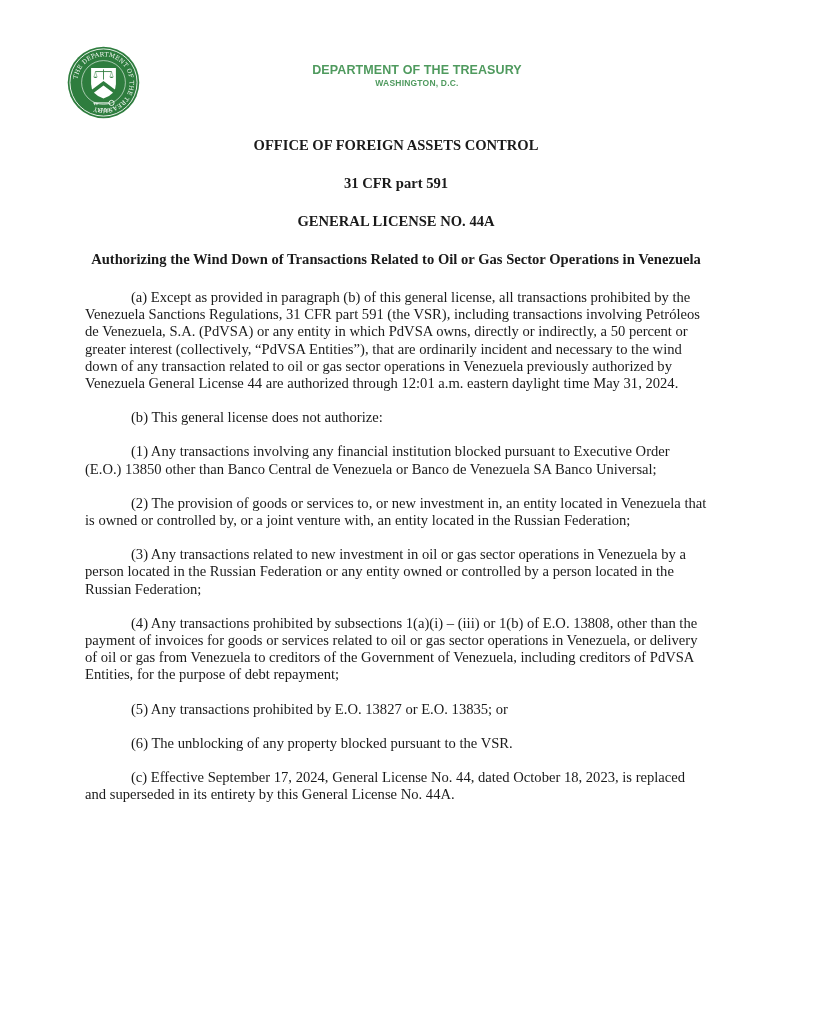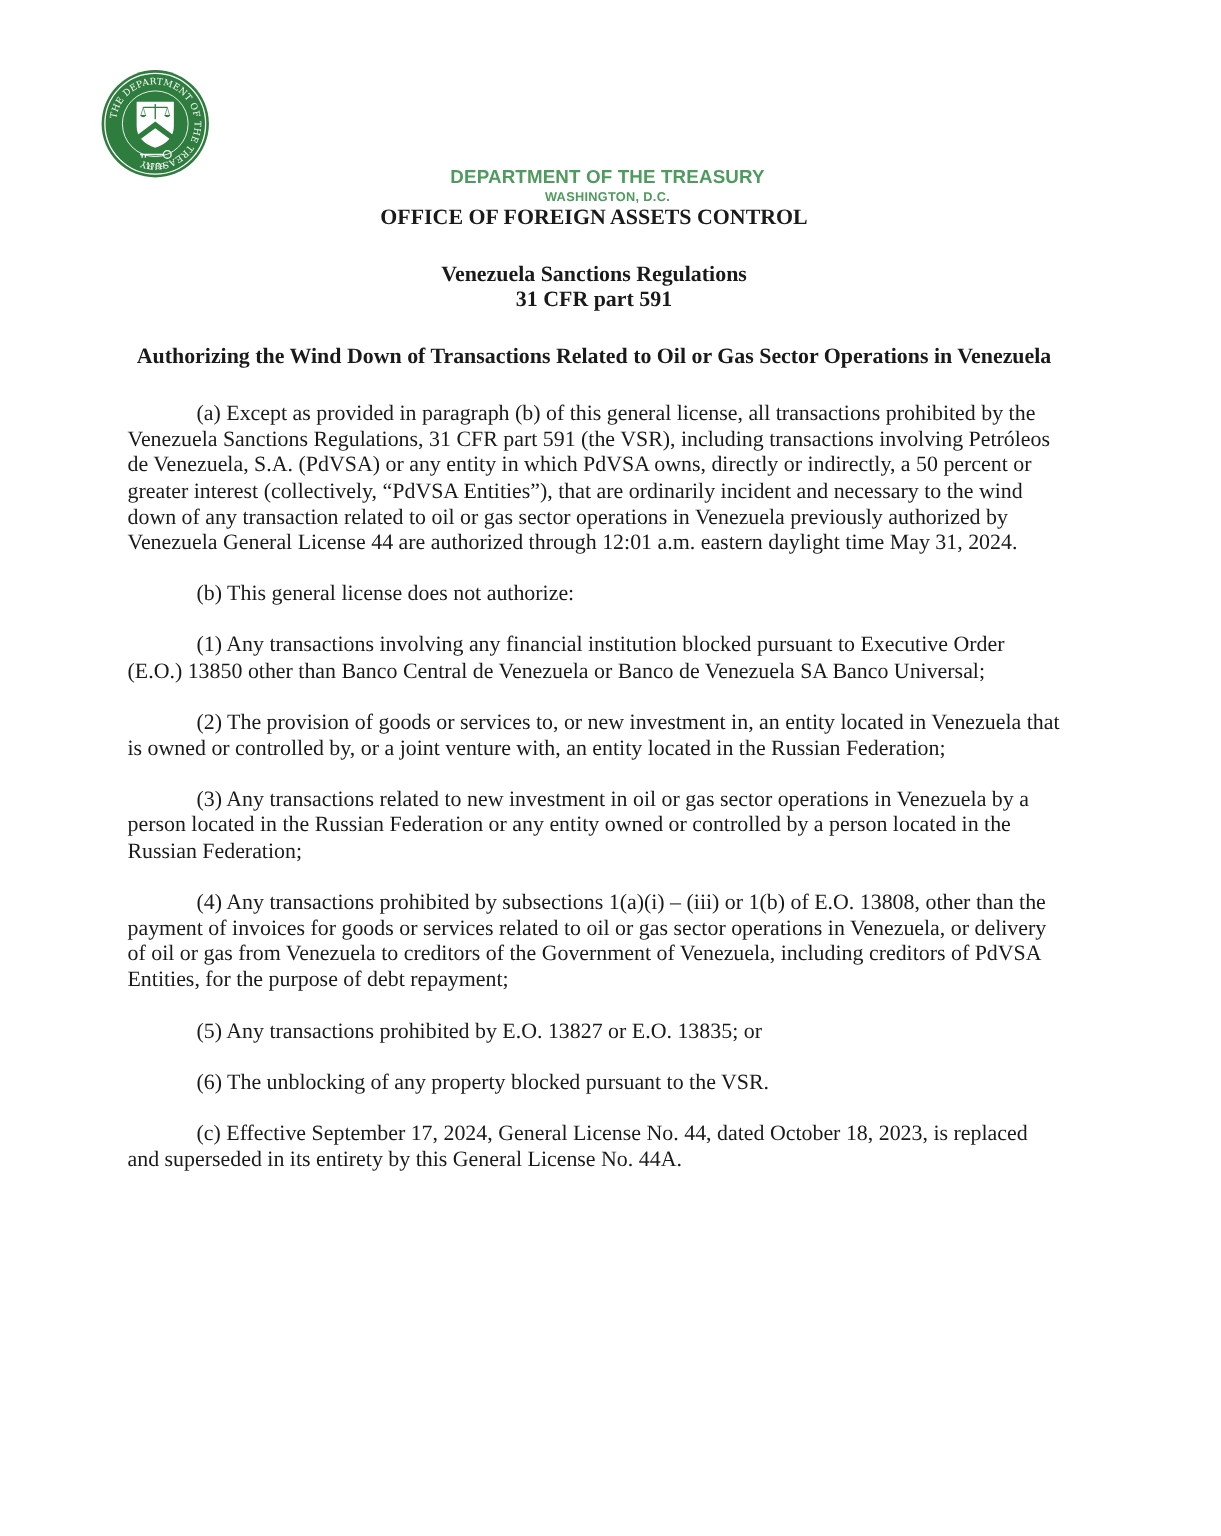--- a/index.html
+++ b/index.html
@@ -24,28 +24,27 @@
     }
     .seal {
       position: absolute;
       left: 67px;
       top: 46px;
       width: 73px;
       height: 73px;
     }
     .dept-block {
       position: absolute;
-      left: 200px;
+      left: 212px;
       top: 63px;
       width: 410px;
       text-align: center;
       font-family: "Liberation Sans", "DejaVu Sans", sans-serif;
       font-weight: bold;
       color: #4f9a5e;
-      margin-top: 48px;
     }
     .dept-name {
       font-size: 12.5px;
       letter-spacing: 0.1px;
       line-height: 15px;
     }
     .dept-city {
       font-size: 8.5px;
       line-height: 11px;
       letter-spacing: 0.2px;
@@ -114,24 +113,24 @@
   <div class="dept-block">
     <div class="dept-name">DEPARTMENT OF THE TREASURY</div>
     <div class="dept-city">WASHINGTON, D.C.</div>
   </div>
 </div>
 
 <div class="doc">
   <div class="center-bold office">OFFICE OF FOREIGN ASSETS CONTROL</div>
 
   <div class="regs">
-    <div class="center-bold">Venezuela Sanctions Regulations</div>
     <div class="center-bold">31 CFR part 591</div>
   </div>
 
+  <div class="center-bold gl-no">GENERAL LICENSE NO. 44A</div>
 
   <div class="center-bold gl-title">Authorizing the Wind Down of Transactions Related to Oil or Gas Sector Operations in Venezuela</div>
 
   <p class="para p-a">(a) Except as provided in paragraph (b) of this general license, all transactions prohibited by the Venezuela Sanctions Regulations, 31 CFR part 591 (the VSR), including transactions involving Petróleos de Venezuela, S.A. (PdVSA) or any entity in which PdVSA owns, directly or indirectly, a 50 percent or greater interest (collectively, “PdVSA Entities”), that are ordinarily incident and necessary to the wind down of any transaction related to oil or gas sector operations in Venezuela previously authorized by Venezuela General License 44 are authorized through 12:01 a.m. eastern daylight time May 31, 2024.</p>
   <p class="para gap">(b) This general license does not authorize:</p>
   <p class="para gap">(1) Any transactions involving any financial institution blocked pursuant to Executive Order (E.O.) 13850 other than Banco Central de Venezuela or Banco de Venezuela SA Banco Universal;</p>
   <p class="para gap">(2) The provision of goods or services to, or new investment in, an entity located in Venezuela that is owned or controlled by, or a joint venture with, an entity located in the Russian Federation;</p>
   <p class="para gap">(3) Any transactions related to new investment in oil or gas sector operations in Venezuela by a person located in the Russian Federation or any entity owned or controlled by a person located in the Russian Federation;</p>
   <p class="para gap">(4) Any transactions prohibited by subsections 1(a)(i) – (iii) or 1(b) of E.O. 13808, other than the payment of invoices for goods or services related to oil or gas sector operations in Venezuela, or delivery of oil or gas from Venezuela to creditors of the Government of Venezuela, including creditors of PdVSA Entities, for the purpose of debt repayment;</p>
   <p class="para gap">(5) Any transactions prohibited by E.O. 13827 or E.O. 13835; or</p>

